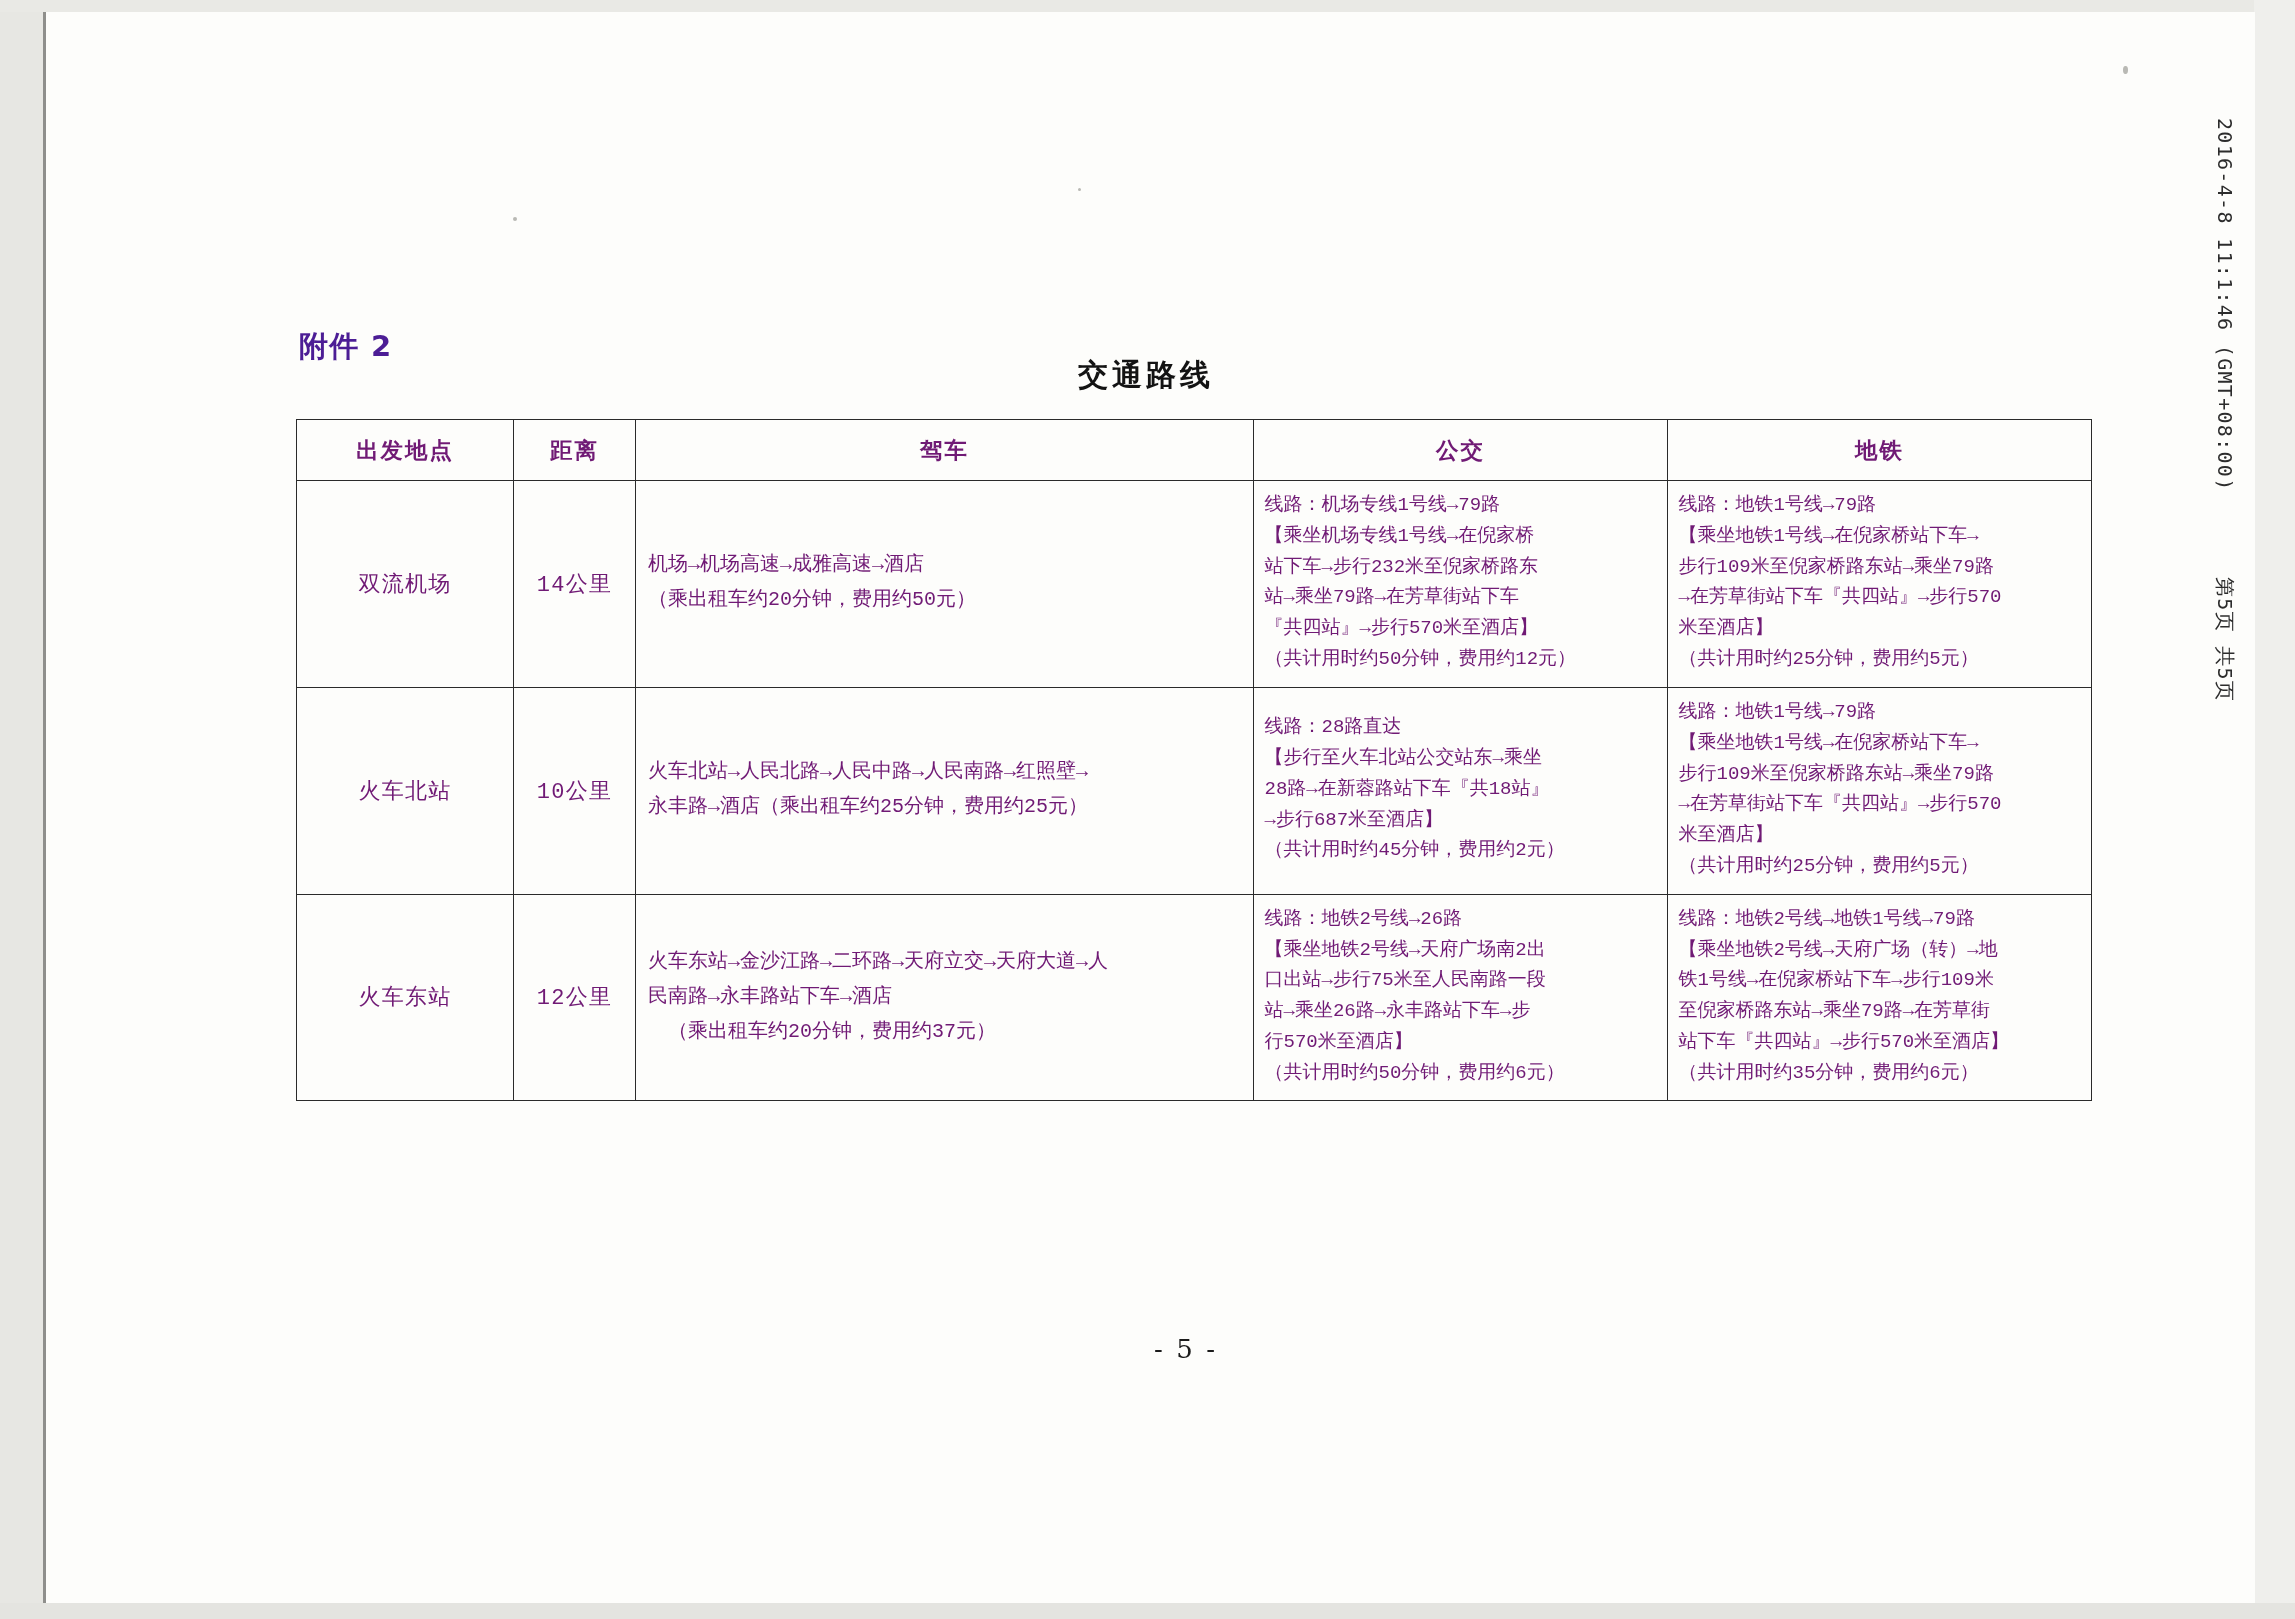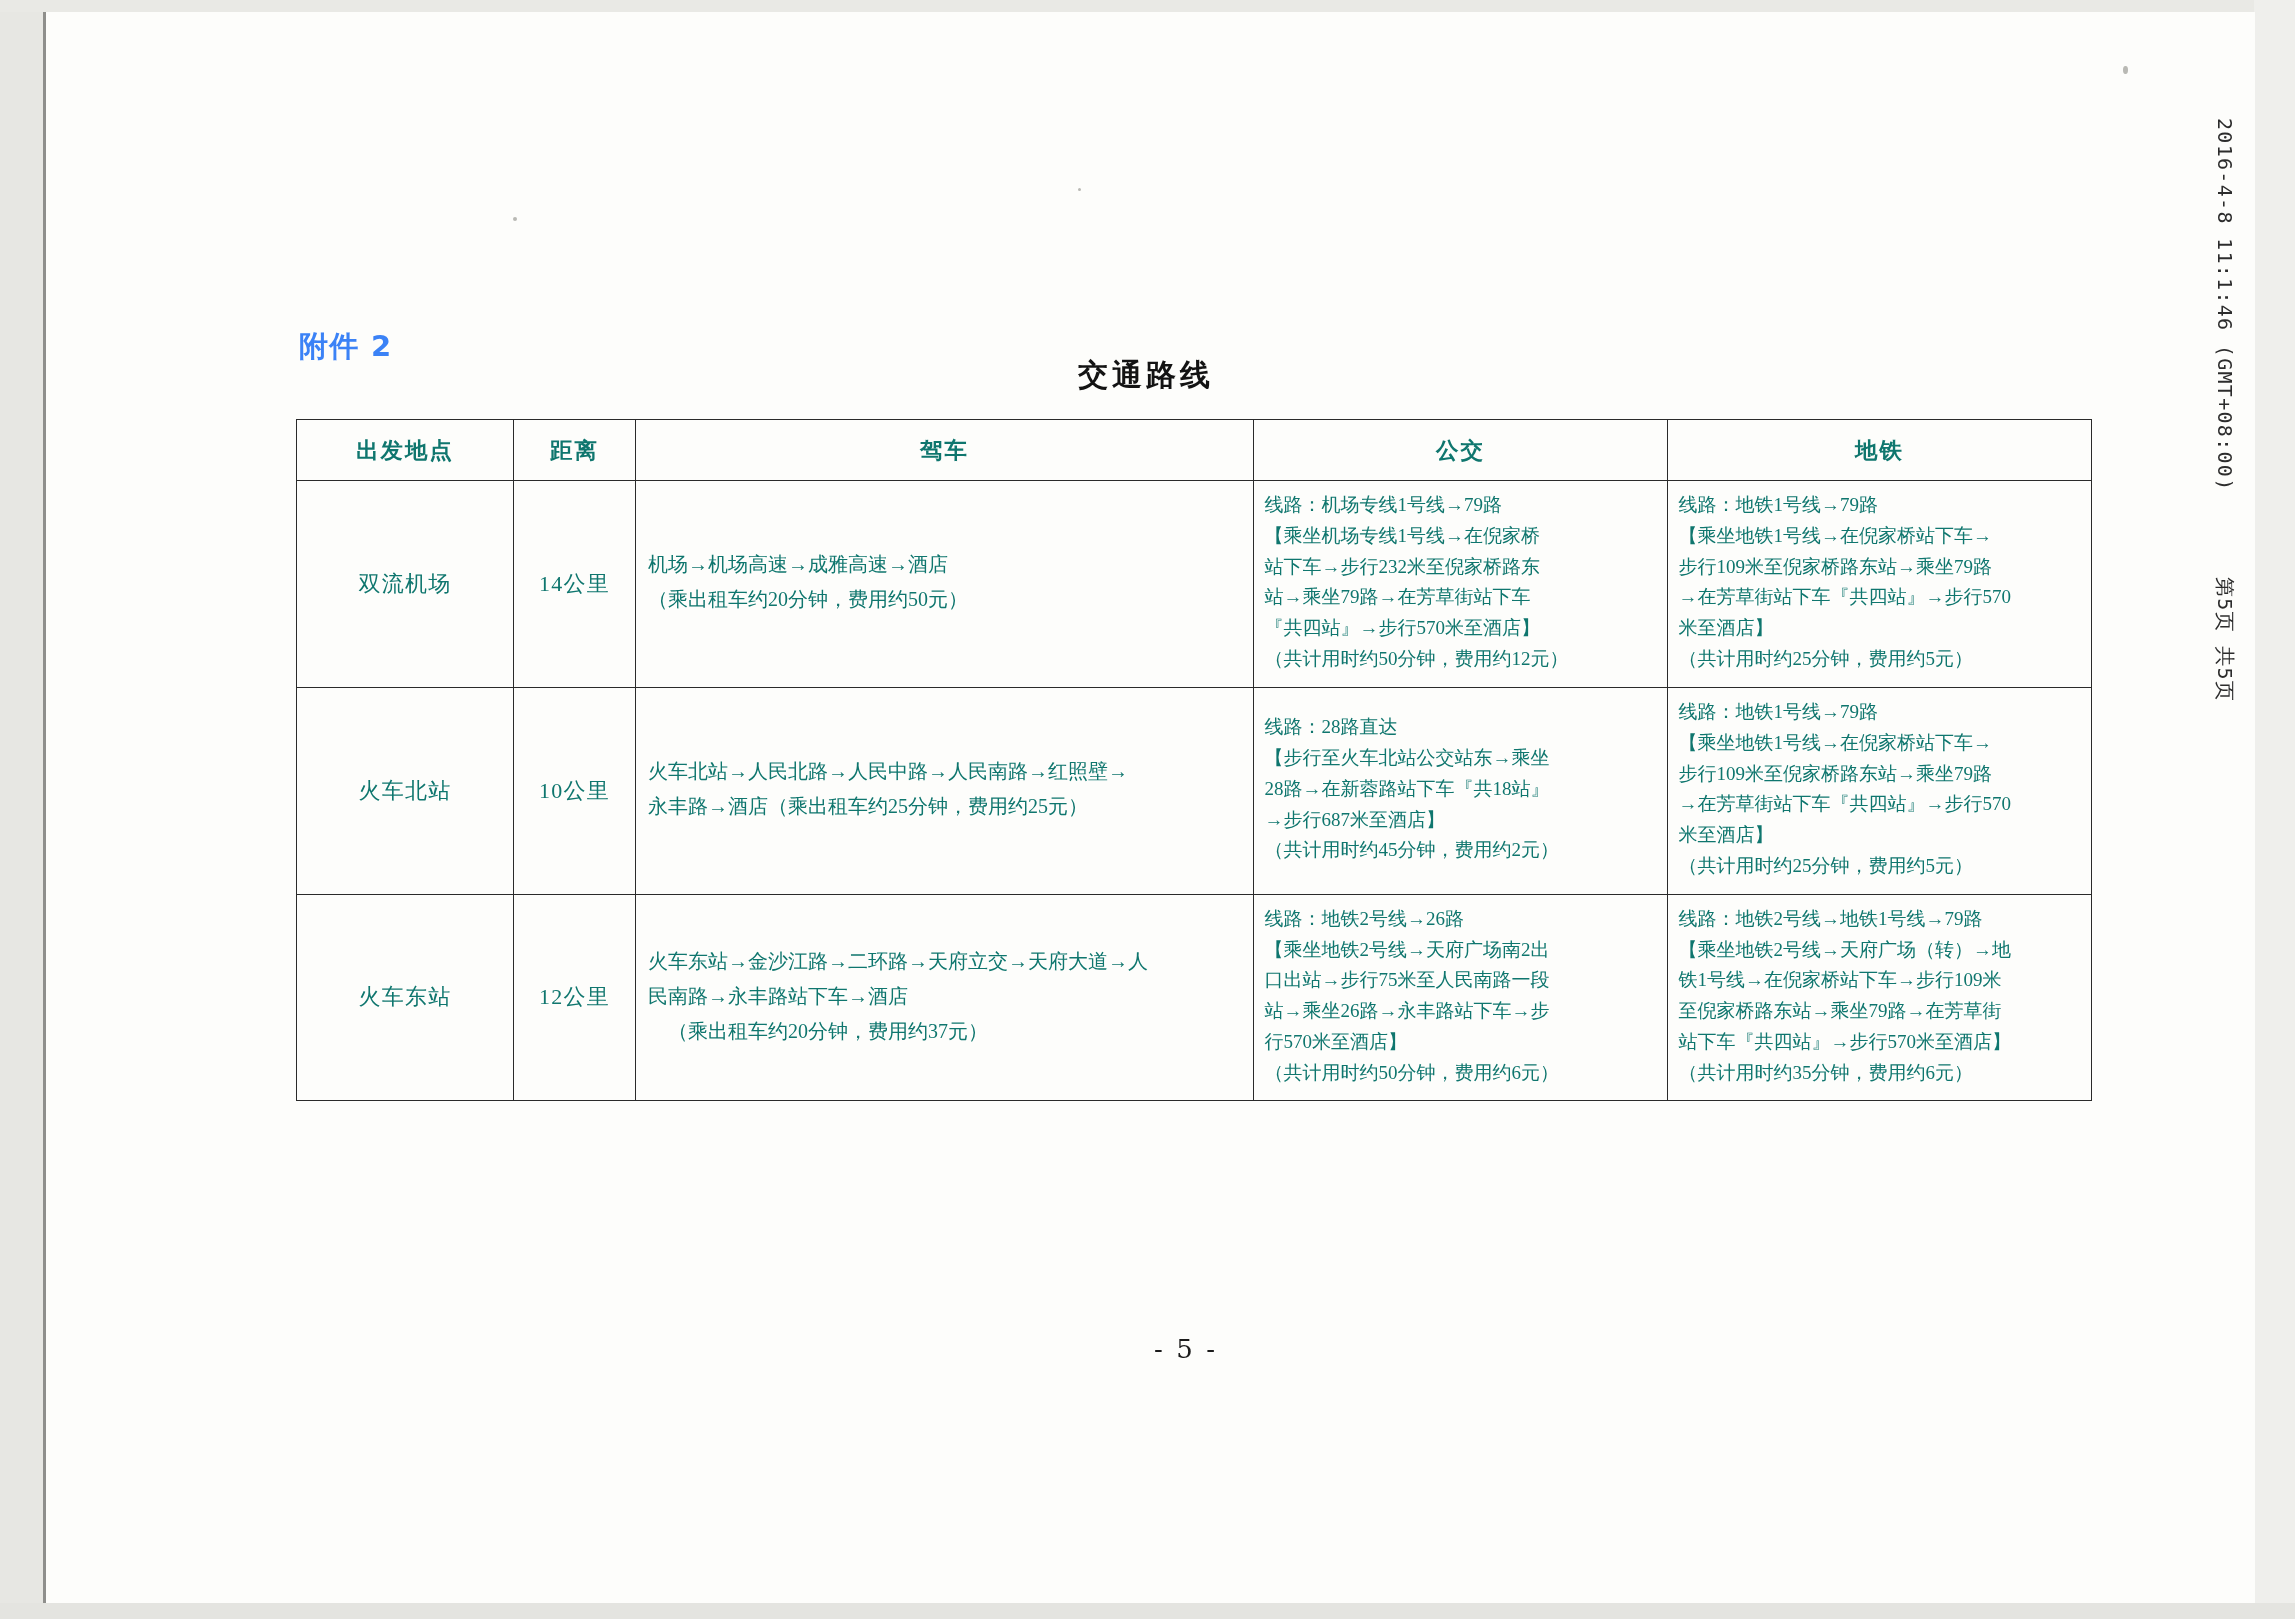--- a/index.html
+++ b/index.html
@@ -60,21 +60,21 @@
   }
 
   
   .attachment-label {
     position: absolute;
     left: 299px;
     top: 327px;
     font-family: "DejaVu Sans", "Liberation Sans", sans-serif;
     font-size: 29px;
     letter-spacing: 1.3px;
-    color: #3b82f6;
+    color: #4c1d95;
     font-weight: 600;
   }
 
   
   .doc-title {
     position: absolute;
     left: 1078px;
     top: 355px;
     font-family: "DejaVu Serif", "Liberation Serif", serif;
     font-size: 30px;
@@ -91,22 +91,22 @@
     top: 419px;
     width: 1795px;
     border-collapse: collapse;
     table-layout: fixed;
     background: transparent;
   }
   .route-table th,
   .route-table td {
     border: 1.3px solid #2a2a2a;
     vertical-align: middle;
-    color: #0f766e;
-    font-family: Liberation Serif, serif;
+    color: #701a75;
+    font-family: Liberation Mono, monospace;
   }
   .route-table thead th {
     height: 58px;
     font-size: 22.4px;
     font-weight: 600;
     letter-spacing: 2px;
     text-align: center;
   }
   .col-origin { width: 217px; }
   .col-distance { width: 122px; }

